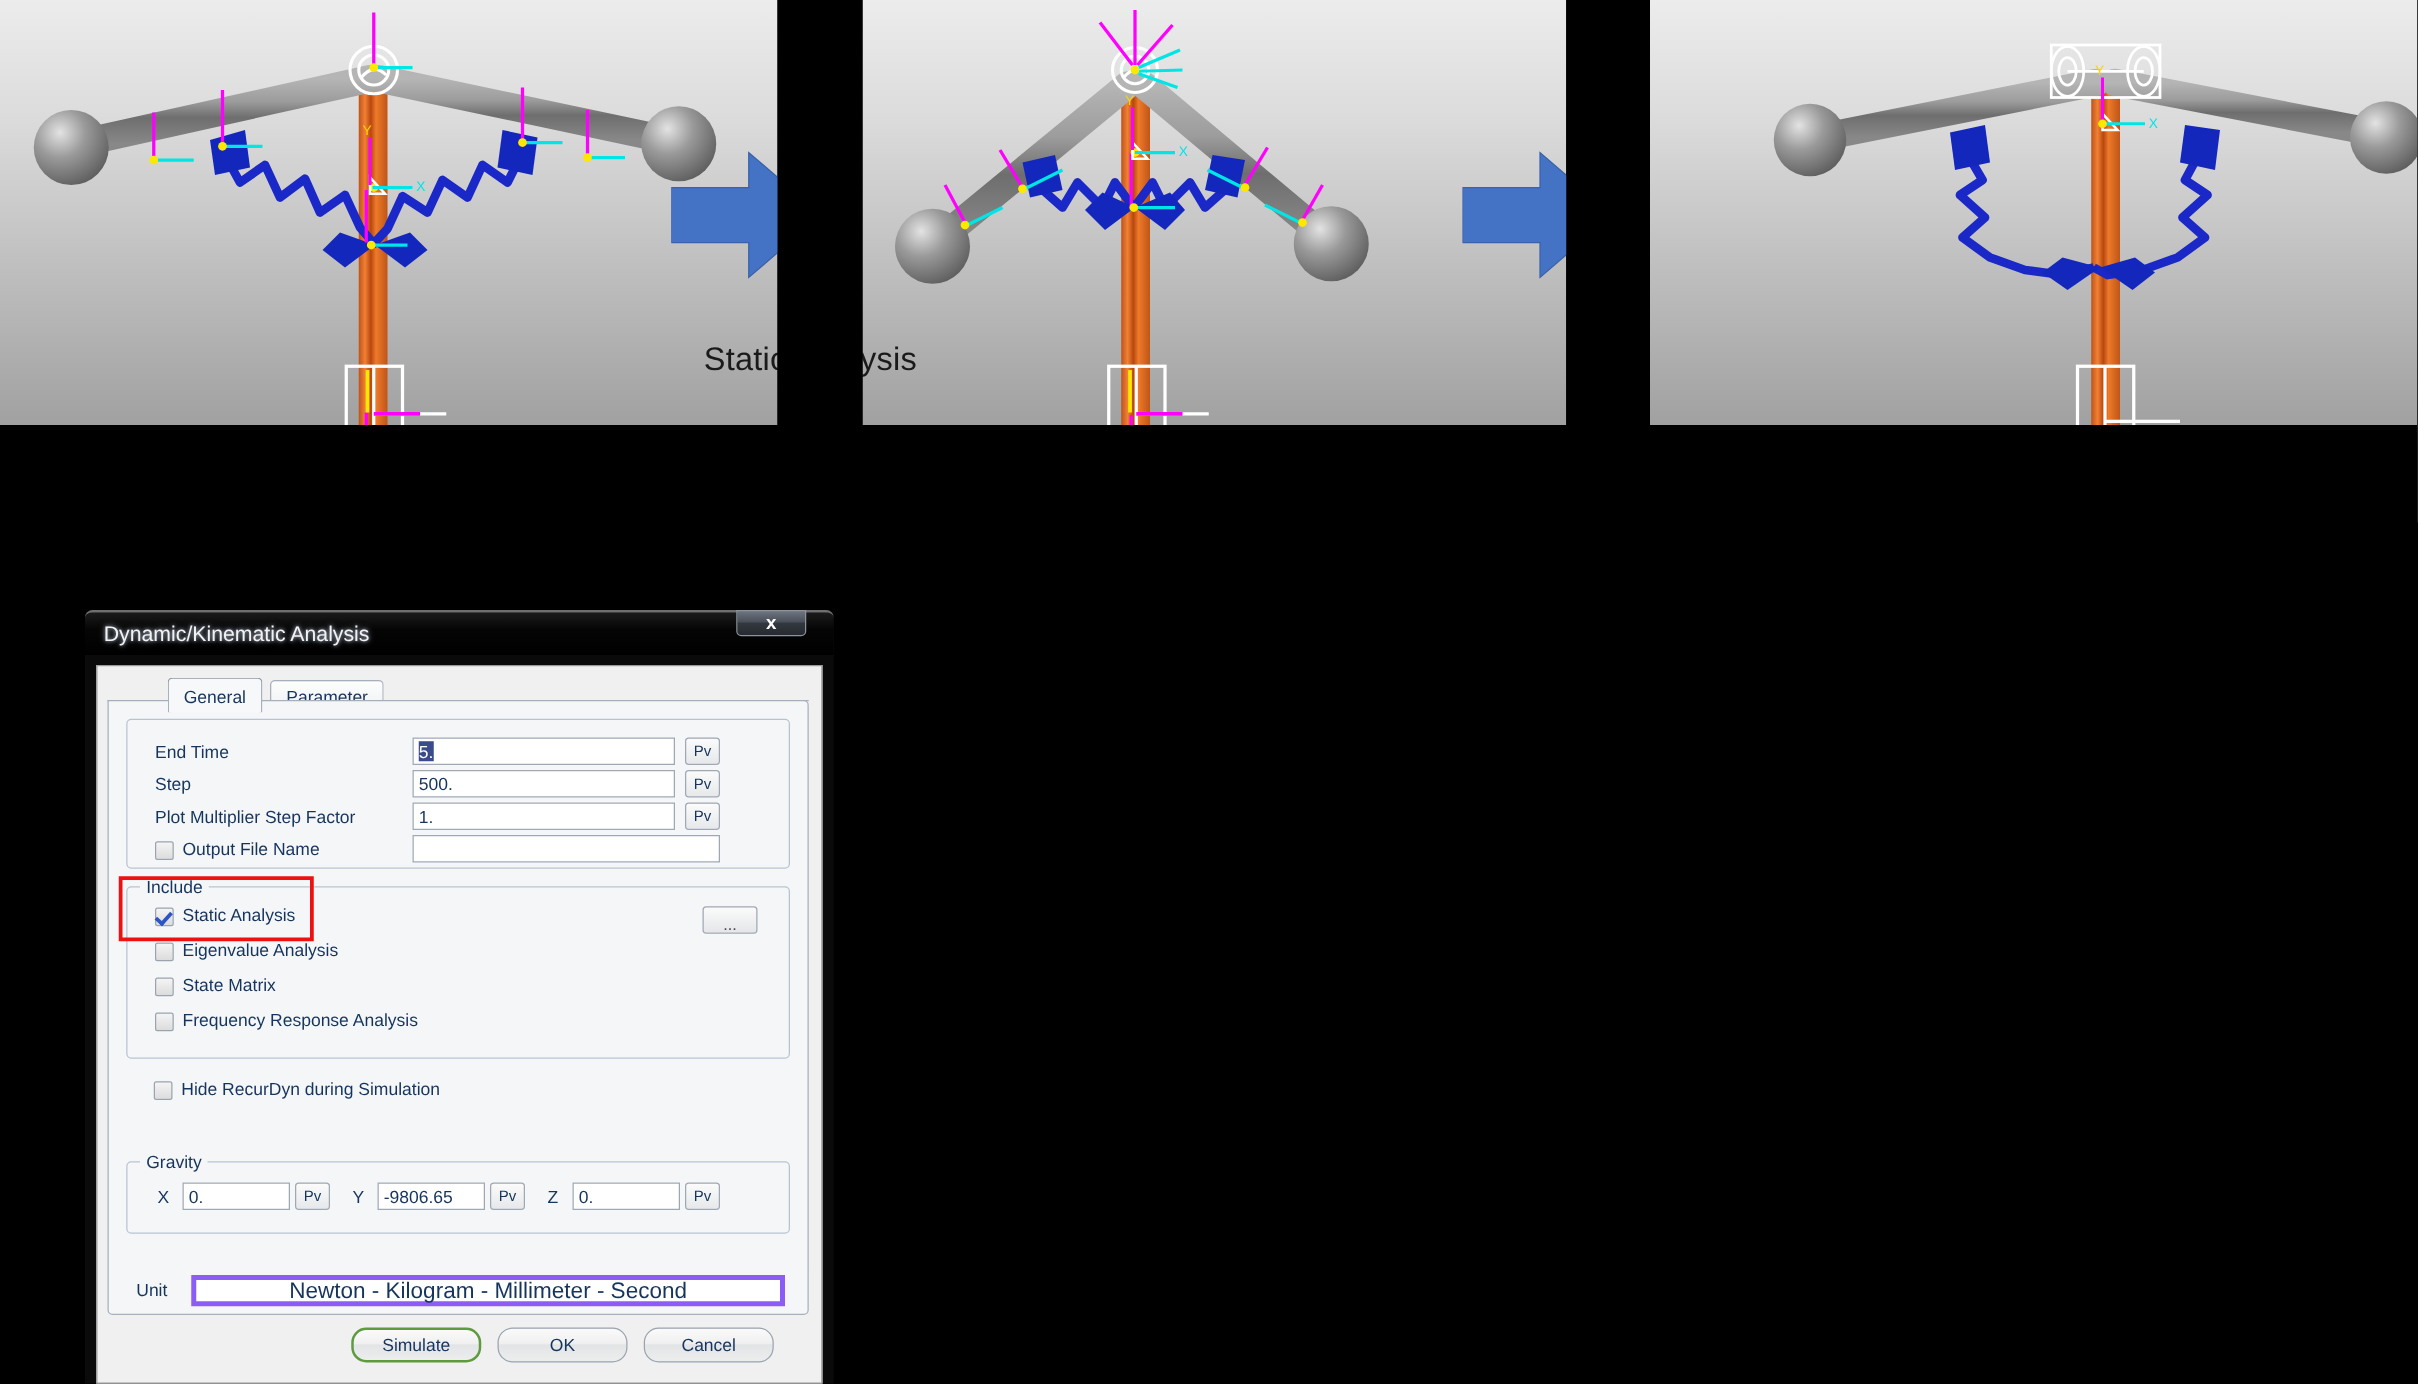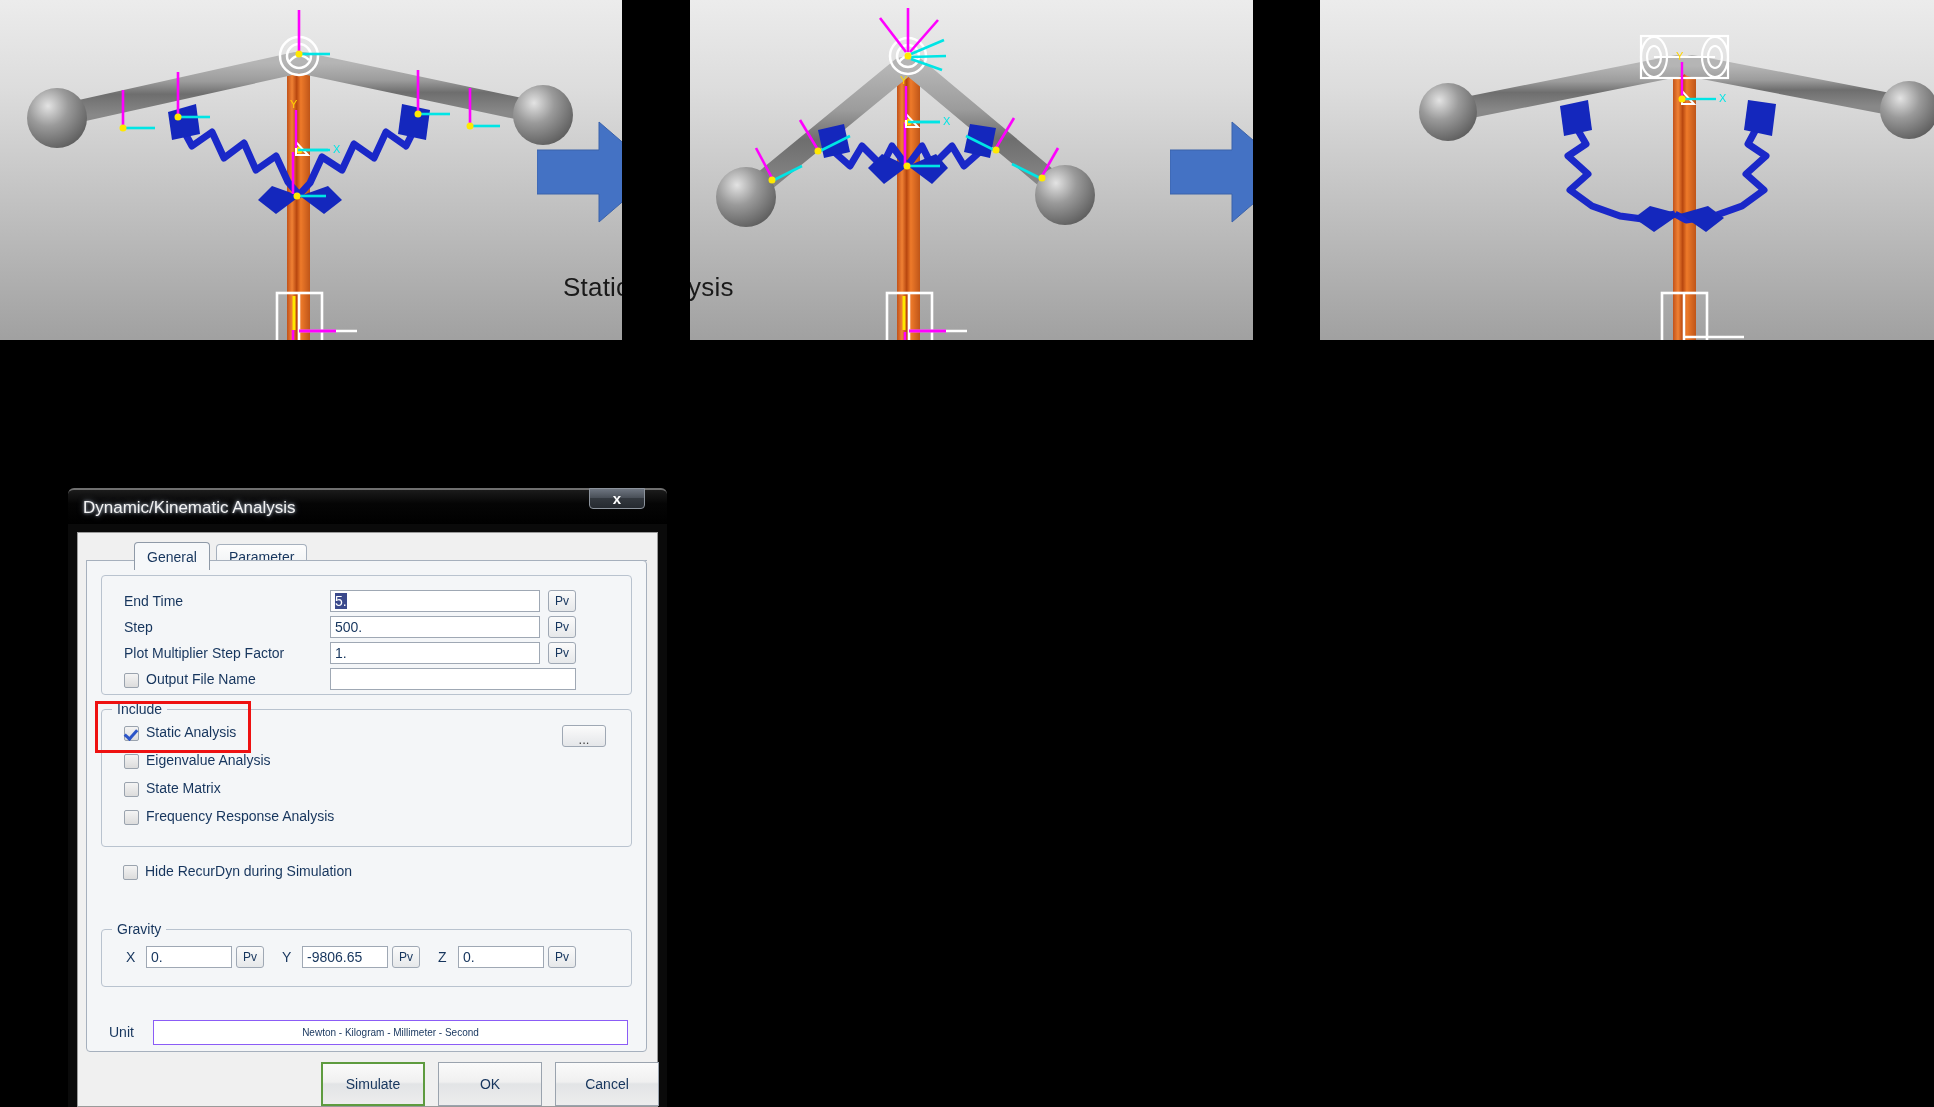--- a/index.html
+++ b/index.html
@@ -152,32 +152,32 @@
 
   .hl-box {
     position: absolute; border: 3px solid #ee1111; background: transparent;
     pointer-events: none;
   }
 
   .unitrow { position: absolute; left: 14px; right: 14px; top: 436px; height: 26px; margin-top: 23px; }
   .unit-lbl { position: absolute; left: 8px; top: 4px; font-size: 14px; color: #16355d; }
   .unit-box {
     position: absolute; left: 52px; right: 4px; height: 25px;
-    background: #fff; border: 1px solid #8b5cf6;
-    font-size: 10px; color: #16355d;
+    background: #fff; border: 4px solid #8b5cf6;
+    font-size: 18px; color: #16355d;
     display: flex; align-items: center; justify-content: center;
   }
 
   .btnbar { position: absolute; left: 0; right: 0; bottom: 10px; height: 34px; }
   .dbtn {
-    position: absolute; top: 0; height: 44px; width: 104px;
+    position: absolute; top: 0; height: 28px; width: 104px;
     background: linear-gradient(to bottom,#fafafa 0%,#f0f0f0 45%,#e2e4e6 50%,#ededed 100%);
-    border: 1px solid #9aa3ae; border-radius: 0;
+    border: 1px solid #9aa3ae; border-radius: 12px;
     font-size: 14px; color: #16355d;
-    display: flex; align-items: center; justify-content: center; cursor: pointer; margin-left: 40px;
+    display: flex; align-items: center; justify-content: center; cursor: pointer;
   }
   .dbtn.primary { border: 2px solid #5e9b3f; }
 </style>
 </head>
 <body>
 
 <div id="root">
 
   <div class="vp-strip">
 

